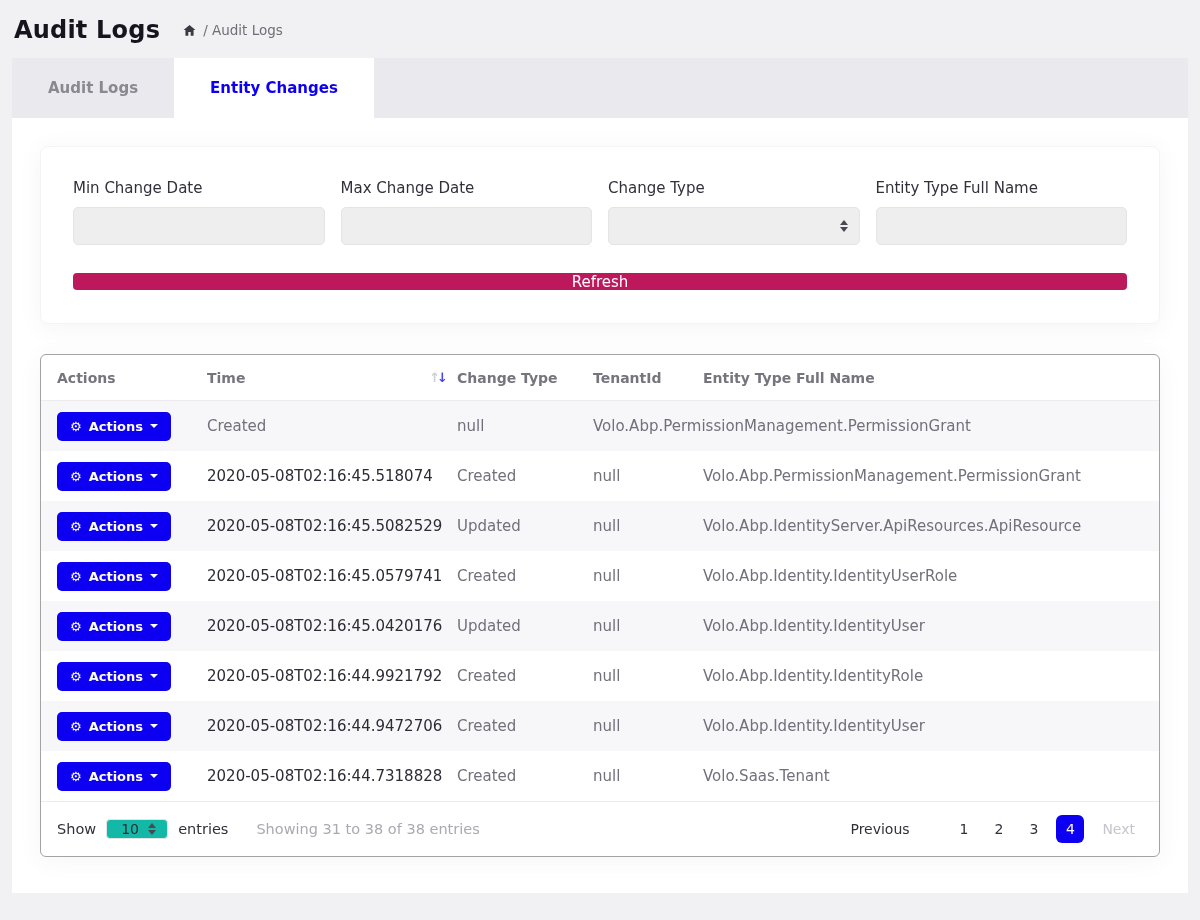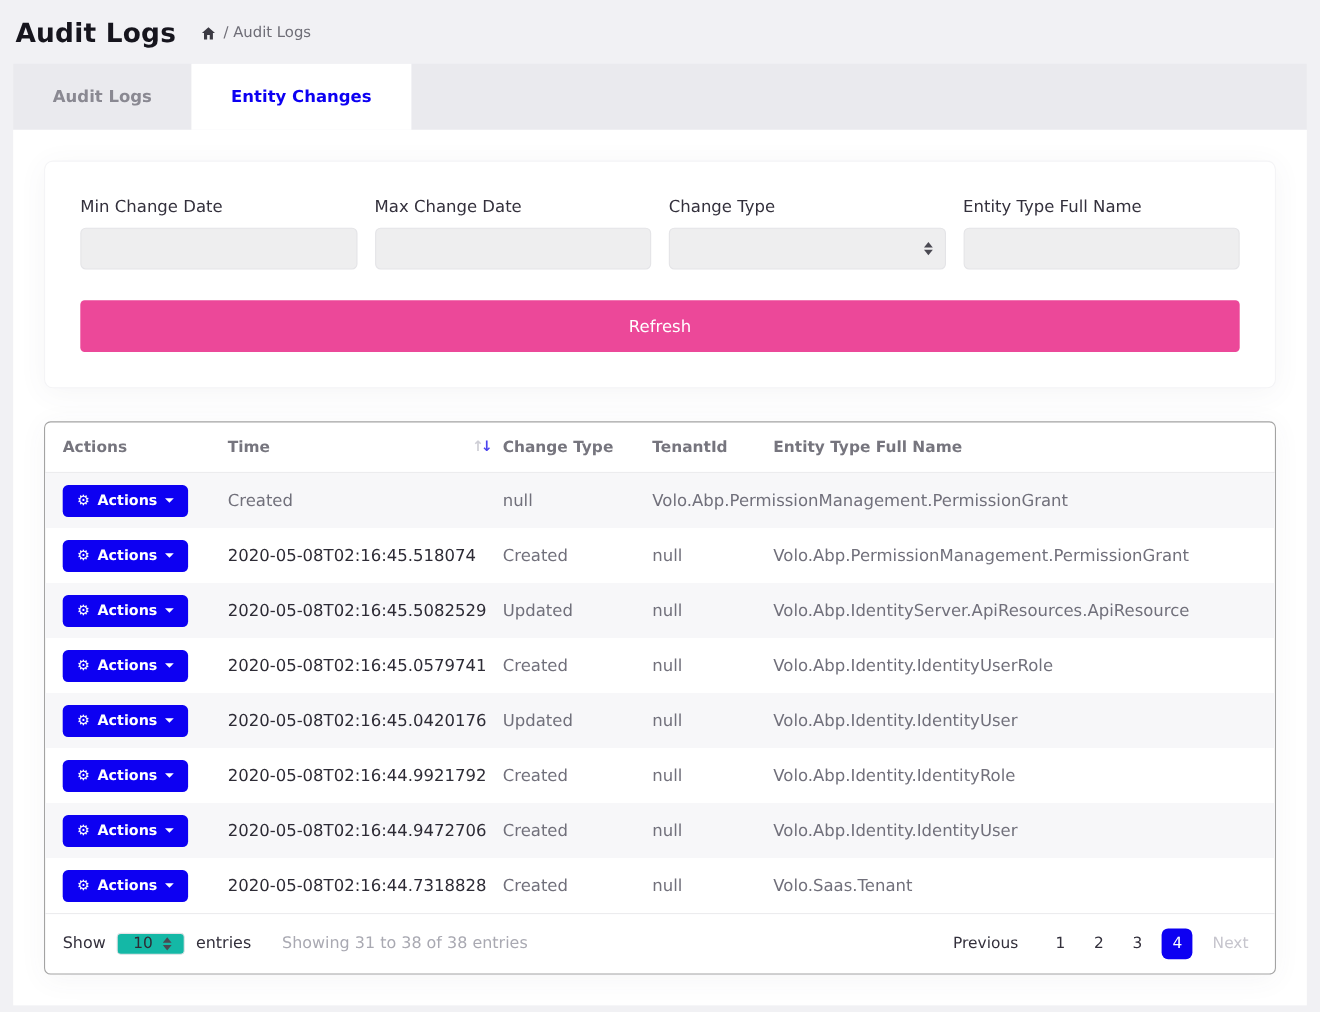--- a/index.html
+++ b/index.html
@@ -35,21 +35,21 @@
     width:100%; height:38px; background:#eeeeef; border:1px solid #e4e4e7;
     border-radius:5px; font-family:inherit; font-size:14px; color:#33303c; padding:0 10px;
     appearance:none; outline:none;
   }
   .select-wrap { position:relative; }
   .select-arrows { position:absolute; right:12px; top:50%; transform:translateY(-50%);
                    display:flex; flex-direction:column; gap:2px; pointer-events:none; }
   .select-arrows i { display:block; width:0; height:0; border-left:4px solid transparent; border-right:4px solid transparent; }
   .select-arrows i.up { border-bottom:5px solid #4a4952; }
   .select-arrows i.down { border-top:5px solid #4a4952; }
-  .refresh-btn { margin-top:28px; width:100%; height:47px; background:#ec4899; color:#fff;
+  .refresh-btn { margin-top:28px; width:100%; height:17px; background:#be185d; color:#fff;
                  border:none; border-radius:4px; font-family:inherit; font-size:15px; cursor:pointer; }
 
   
   .table-card { margin-top:30px; background:#fff; border:1px solid #a3a3a3; border-radius:6px;
                 box-shadow:0 4px 25px rgba(80,80,100,0.05); overflow:hidden; }
   .thead, .trow { display:grid; grid-template-columns:150px 250px 136px 110px 1fr;
                   align-items:center; padding:0 16px; }
   .thead { height:46px; border-bottom:1px solid #ececee; font-size:14px; font-weight:600; color:#76757e; }
   .th-time { display:flex; align-items:center; justify-content:space-between; padding-right:12px; }
   .sort-icon { font-size:13px; letter-spacing:-3px; }
@@ -68,21 +68,21 @@
 
   
   .tfoot { display:flex; align-items:center; height:55px; border-top:1px solid #ececee;
            padding:0 16px; font-size:14.5px; color:#33303c; }
   .page-size-wrap { position:relative; margin:0 10px; }
   .page-size { width:62px; height:20px; background:#14b8a6; border:1px solid #e4e4e7; border-radius:4px;
                font-family:inherit; font-size:14px; color:#2d2b35; padding:0 22px 0 14px; appearance:none; outline:none; }
   .showing-text { margin-left:28px; color:#a9a9b2; }
   .pagination { margin-left:auto; display:flex; align-items:center; gap:10px; font-size:14px; }
   .page-item { padding:5px 8px; color:#33303c; cursor:pointer; border-radius:6px; }
-  .page-item.prev { margin-right:8px; }
+  .page-item.prev { margin-right:24px; }
   .page-item.active { background:#0d00f2; color:#fff; width:28px; height:28px; padding:0;
                       display:flex; align-items:center; justify-content:center; }
   .page-item.disabled { color:#c6c5cd; cursor:default; }
 </style>
 </head>
 <body>
 
 <div class="page-header">
   <div class="page-title">Audit Logs</div>
   <div class="breadcrumb">

